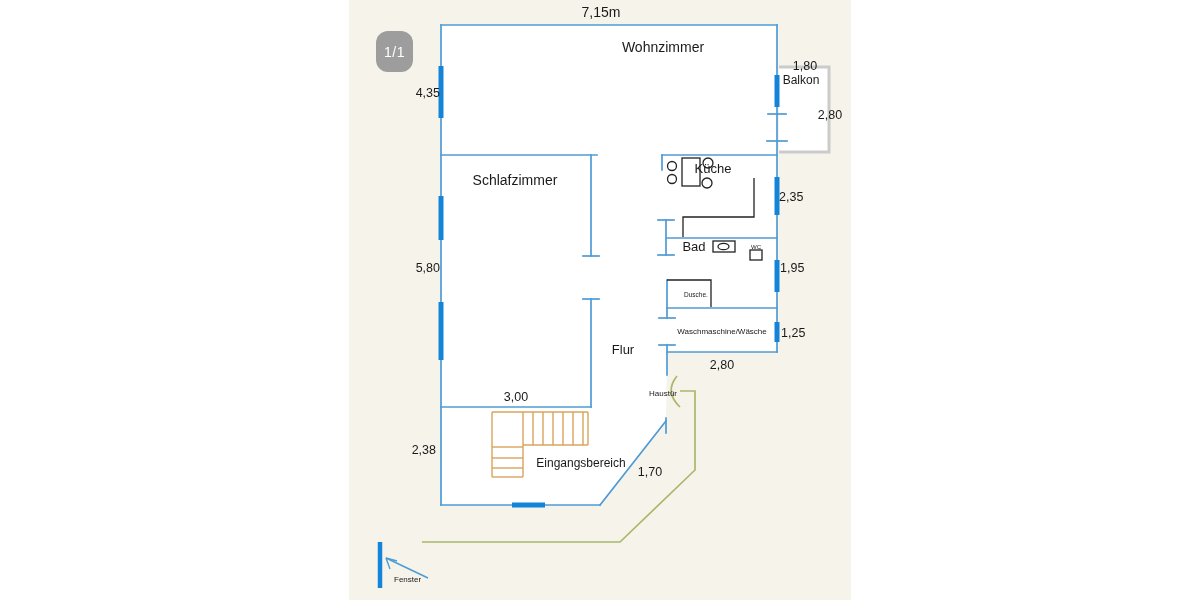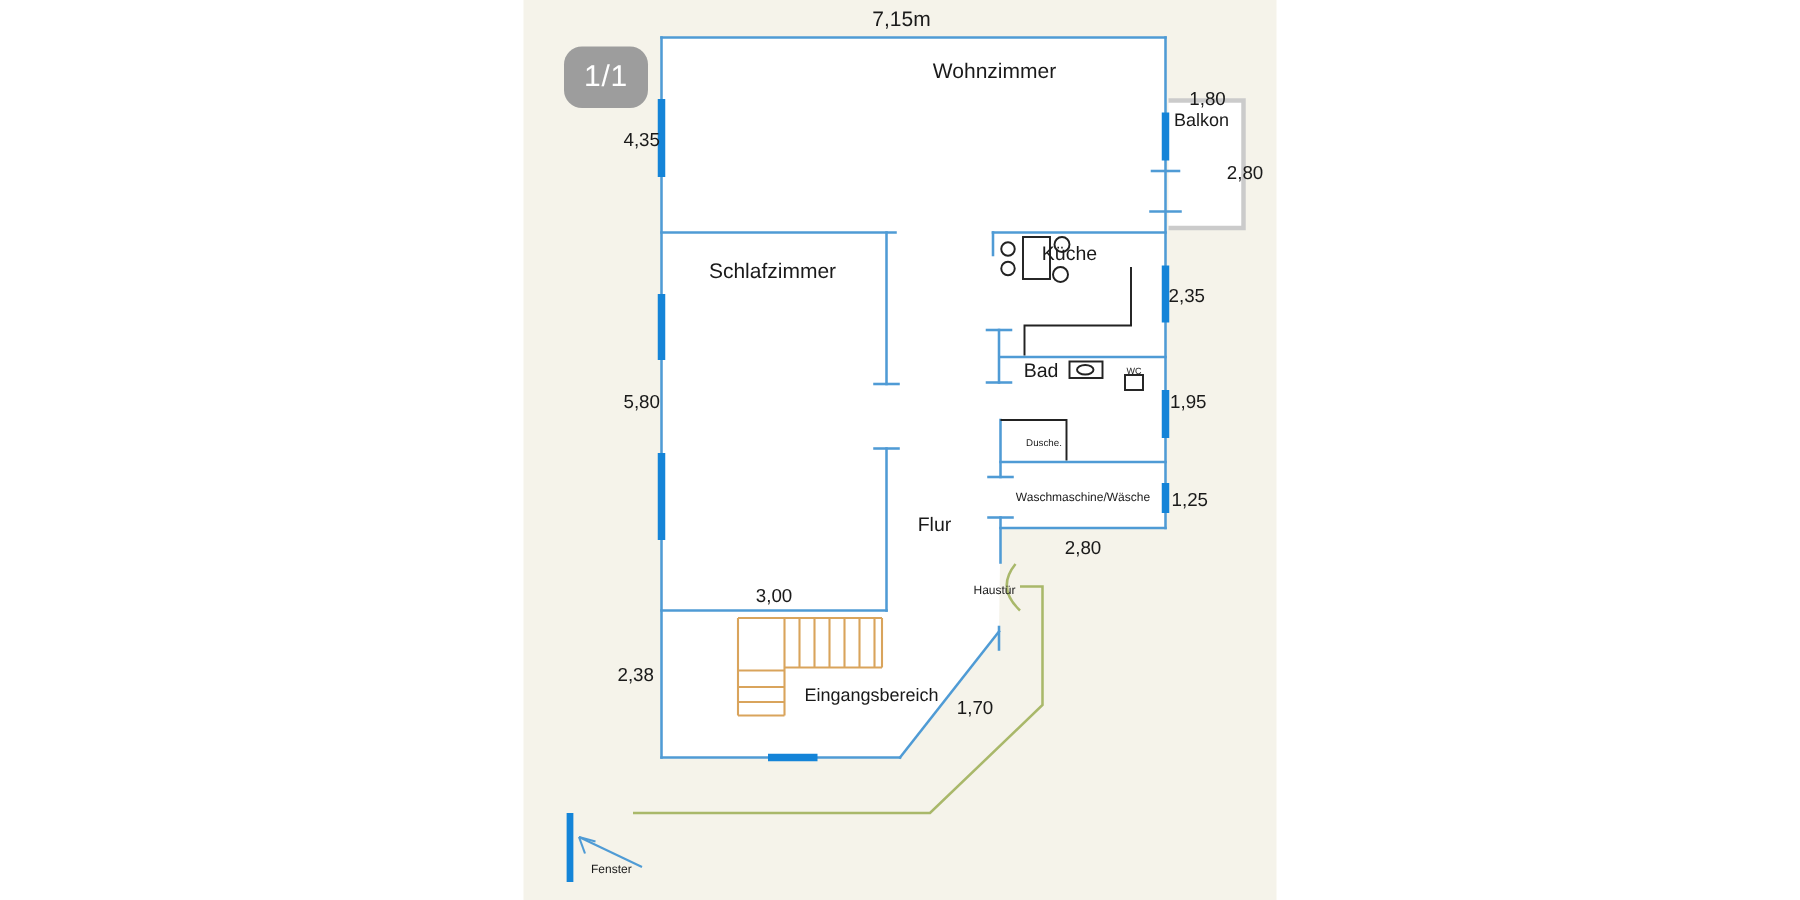--- a/index.html
+++ b/index.html
@@ -7,23 +7,23 @@
   body { font-family: "Liberation Sans", sans-serif; }
   .page { position: relative; width: 1200px; height: 600px; background: #ffffff; }
   .canvas {
     position: absolute; left: 349px; top: 0;
     width: 502px; height: 600px;
     background: #f5f3ea;
   }
   .plan-svg { position: absolute; left: 0; top: 0; }
   .page-badge {
     position: absolute; left: 27px; top: 31px;
-    width: 56px; height: 41px;
+    width: 37px; height: 41px;
     background: #9d9d9d; border-radius: 12px;
-    color: #ffffff; font-size: 20px;
+    color: #ffffff; font-size: 14px;
     display: flex; align-items: center; justify-content: center;
     letter-spacing: 0.5px;
   }
   
   text { fill: #1a1a1a; font-family: "Liberation Sans", sans-serif; }
   .t-room    { font-size: 14px; }
   .t-room-md { font-size: 13px; }
   .t-room-sm { font-size: 12px; }
   .t-dim     { font-size: 12.5px; }
   .t-dim-lg  { font-size: 14px; }

